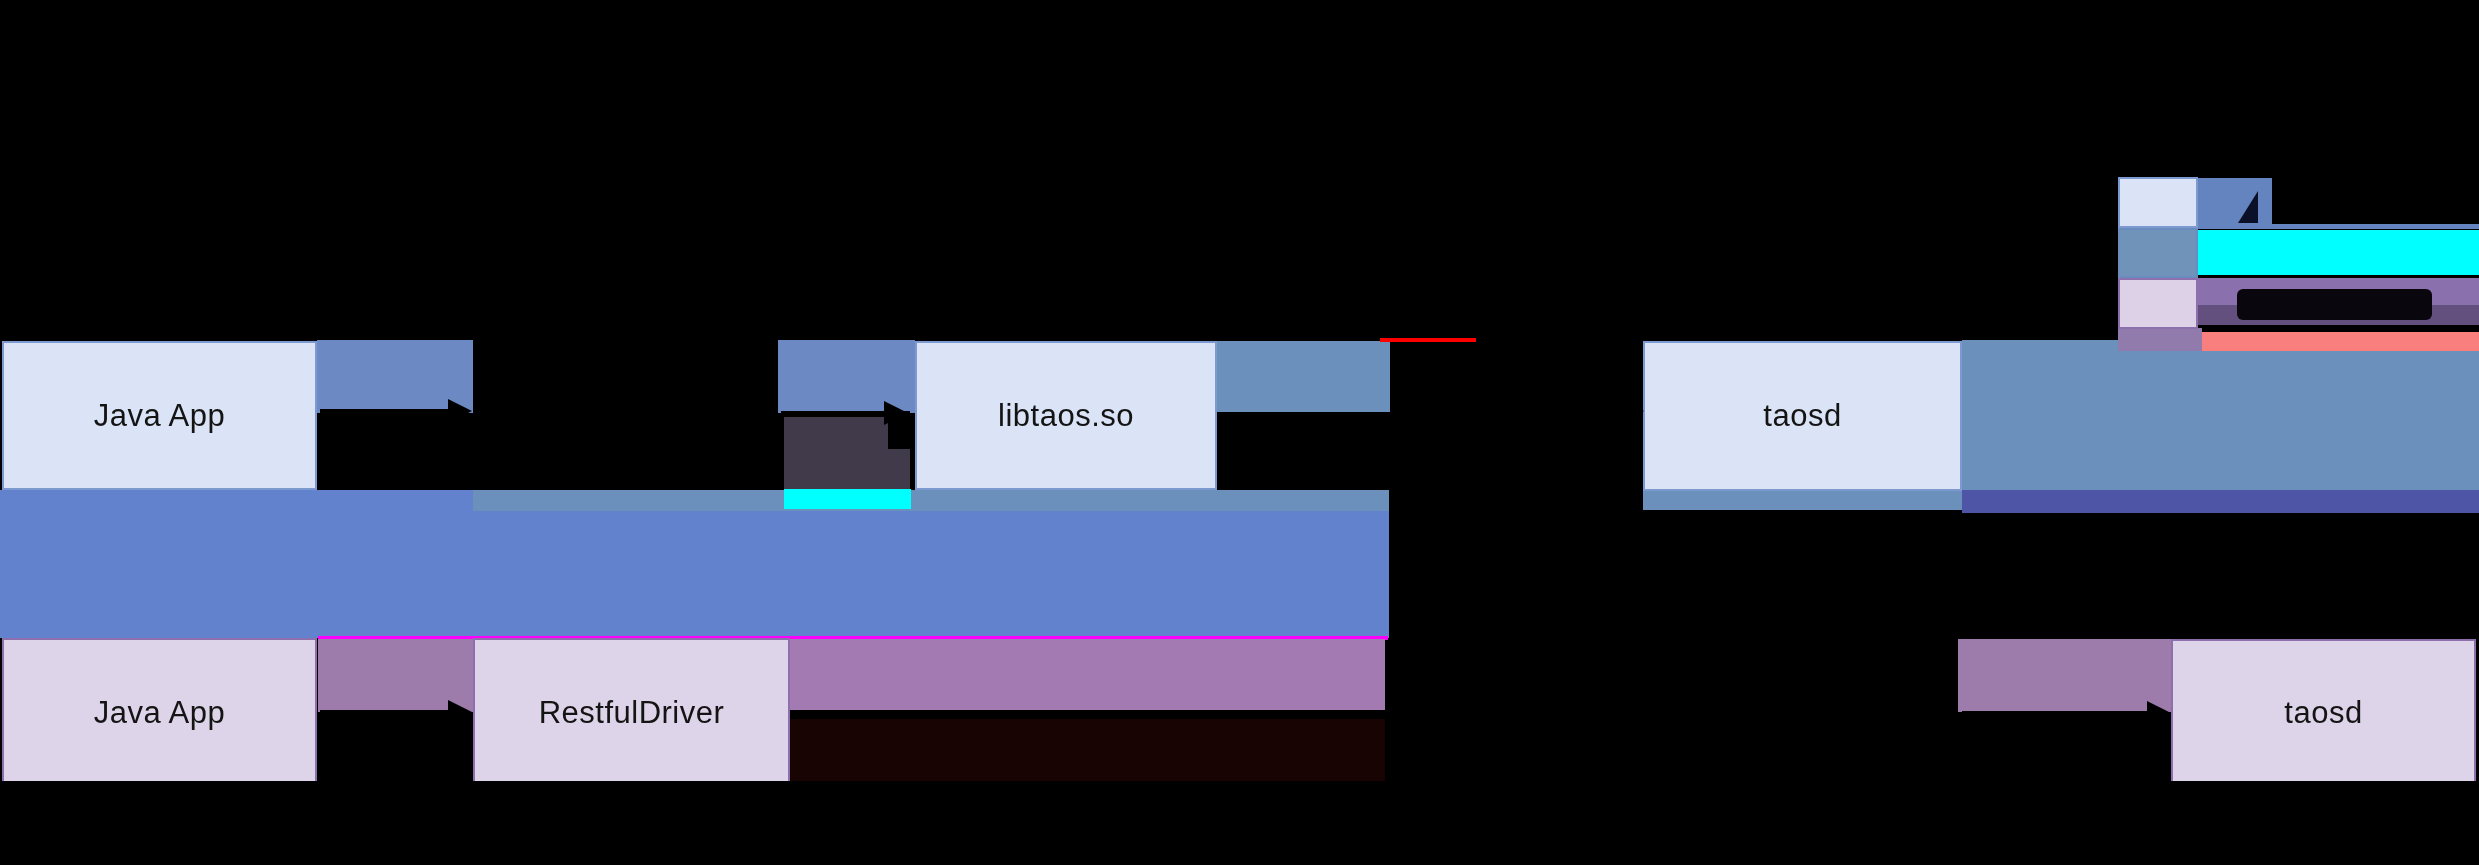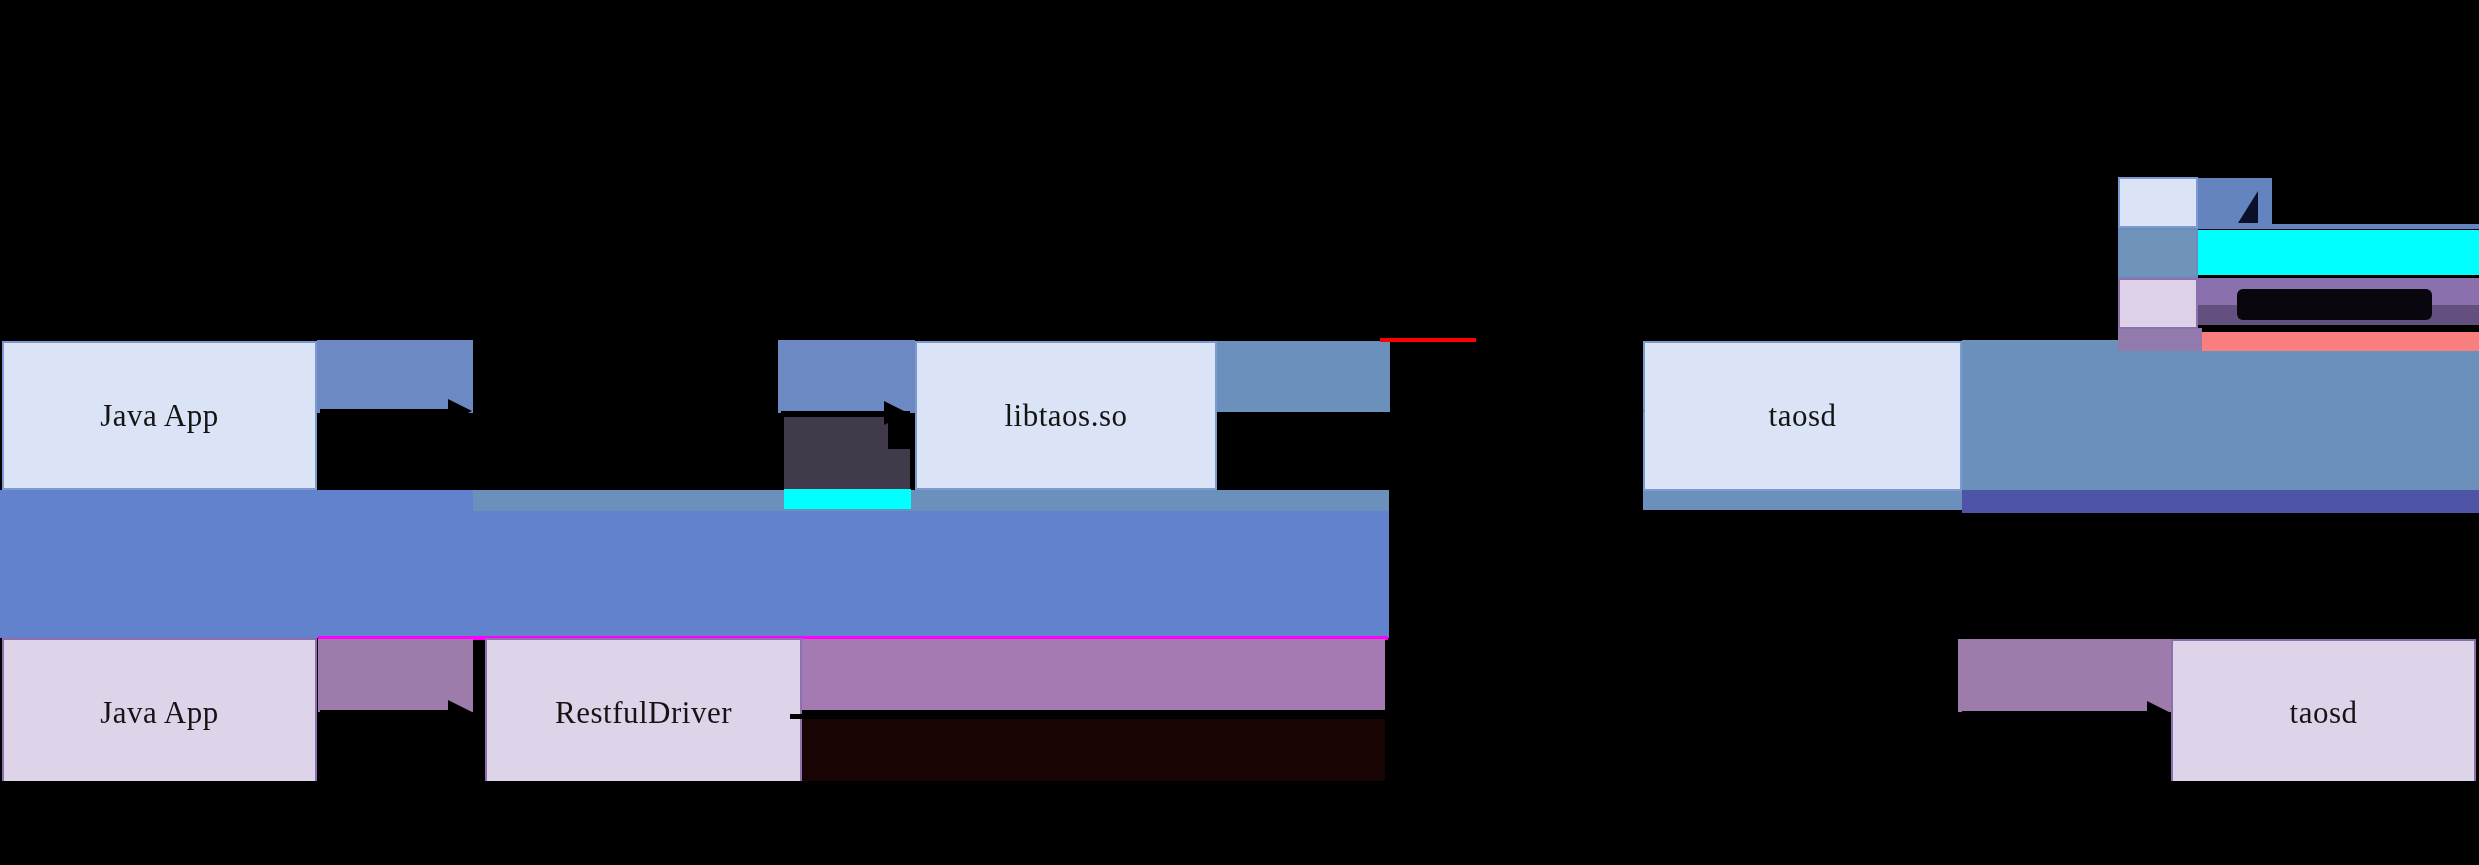--- a/index.html
+++ b/index.html
@@ -1,41 +1,41 @@
 <!DOCTYPE html>
 <html style="--background: #000000; --node-blue-fill: #dae4f6; --node-blue-border: #7d9ad0; --node-purple-fill: #ded4e9; --node-purple-border: #8e6fae; --connector-blue: #6d89c3; --connector-purple: #9d7cab; --band-steel: #6b90bb; --band-royal: #6282cd; --band-indigo: #4f55a6; --band-purple-wide: #a47ab3; --band-dark-gray: #413a4a; --band-dark-maroon: #190404; --band-magenta: #ff00ff; --band-cyan: #00ffff; --band-red: #ff0000; --band-green: #00f900; --band-salmon: #f97f7f; --band-legend-blue: #6484c0; --band-legend-purple: #8a71ad; --band-legend-dark-purple: #63507e; --legend-swatch-blue-fill: #dae4f6; --legend-swatch-steel-fill: #6f93b9; --legend-swatch-lavender-fill: #ddd1e8; --legend-stub-purple: #917bad; --bottom-line-blue: #4b5cc4; --arrow-black: #000000;"><head>
 <meta charset="utf-8">
 <style>
   * { margin:0; padding:0; box-sizing:border-box; }
   html,body { background:#000; }
   body { font-family:"Liberation Sans", sans-serif; }
   #stage {
     position:relative; width:2479px; height:781px;
-    background:var(--background,#000); overflow:hidden;font-family:Liberation Serif, serif;
+    background:var(--background,#000); overflow:hidden;
   }
   .abs { position:absolute; }
   .node {
     position:absolute; display:flex; align-items:center; justify-content:center;
     font-size:31px; color:#141414; letter-spacing:0.5px; z-index:5;
   }
   .node-blue   { background:var(--node-blue-fill);   border:2px solid var(--node-blue-border); }
   .node-purple { background:var(--node-purple-fill); border:2px solid var(--node-purple-border); }
   .shaft { position:absolute; background:var(--arrow-black); height:5px; z-index:6; }
   .head  { position:absolute; width:0; height:0; z-index:6;
            border-top:12px solid transparent; border-bottom:12px solid transparent;
            border-left:24px solid var(--arrow-black); }
 
   
   #n-jni-app     { left:2px;    top:341px; width:315px; height:149px; }
   #n-jni-driver  { left:473px;  top:341px; width:305px; height:149px; }
   #n-jni-lib     { left:915px;  top:341px; width:302px; height:149px; }
   #n-jni-server  { left:1643px; top:341px; width:319px; height:150px; }
   
   #n-rest-app     { left:2px;    top:638px; width:315px; height:149px; }
-  #n-rest-driver  { left:485px;  top:638px; width:317px; height:149px; }
+  #n-rest-driver  { left:473px;  top:638px; width:317px; height:149px; }
   #n-rest-adapter { left:1640px; top:639px; width:318px; height:148px; }
   #n-rest-server  { left:2171px; top:639px; width:305px; height:148px; }
 
   
   #band-royal        { left:0;      top:490px; width:1389px; height:148px; background:var(--band-royal); z-index:1; }
   #band-steel-mid    { left:473px;  top:490px; width:916px;  height:21px;  background:var(--band-steel); z-index:2; }
   #strip-cyan        { left:784px;  top:489px; width:127px;  height:20px;  background:var(--band-cyan); z-index:3; }
   #gap-blue-1        { left:317px;  top:340px; width:156px;  height:73px;  background:var(--connector-blue); z-index:2; }
   #gap-blue-2        { left:778px;  top:340px; width:137px;  height:73px;  background:var(--connector-blue); z-index:2; }
   #band-lib-right    { left:1217px; top:341px; width:173px;  height:71px;  background:var(--band-steel); z-index:2; }

